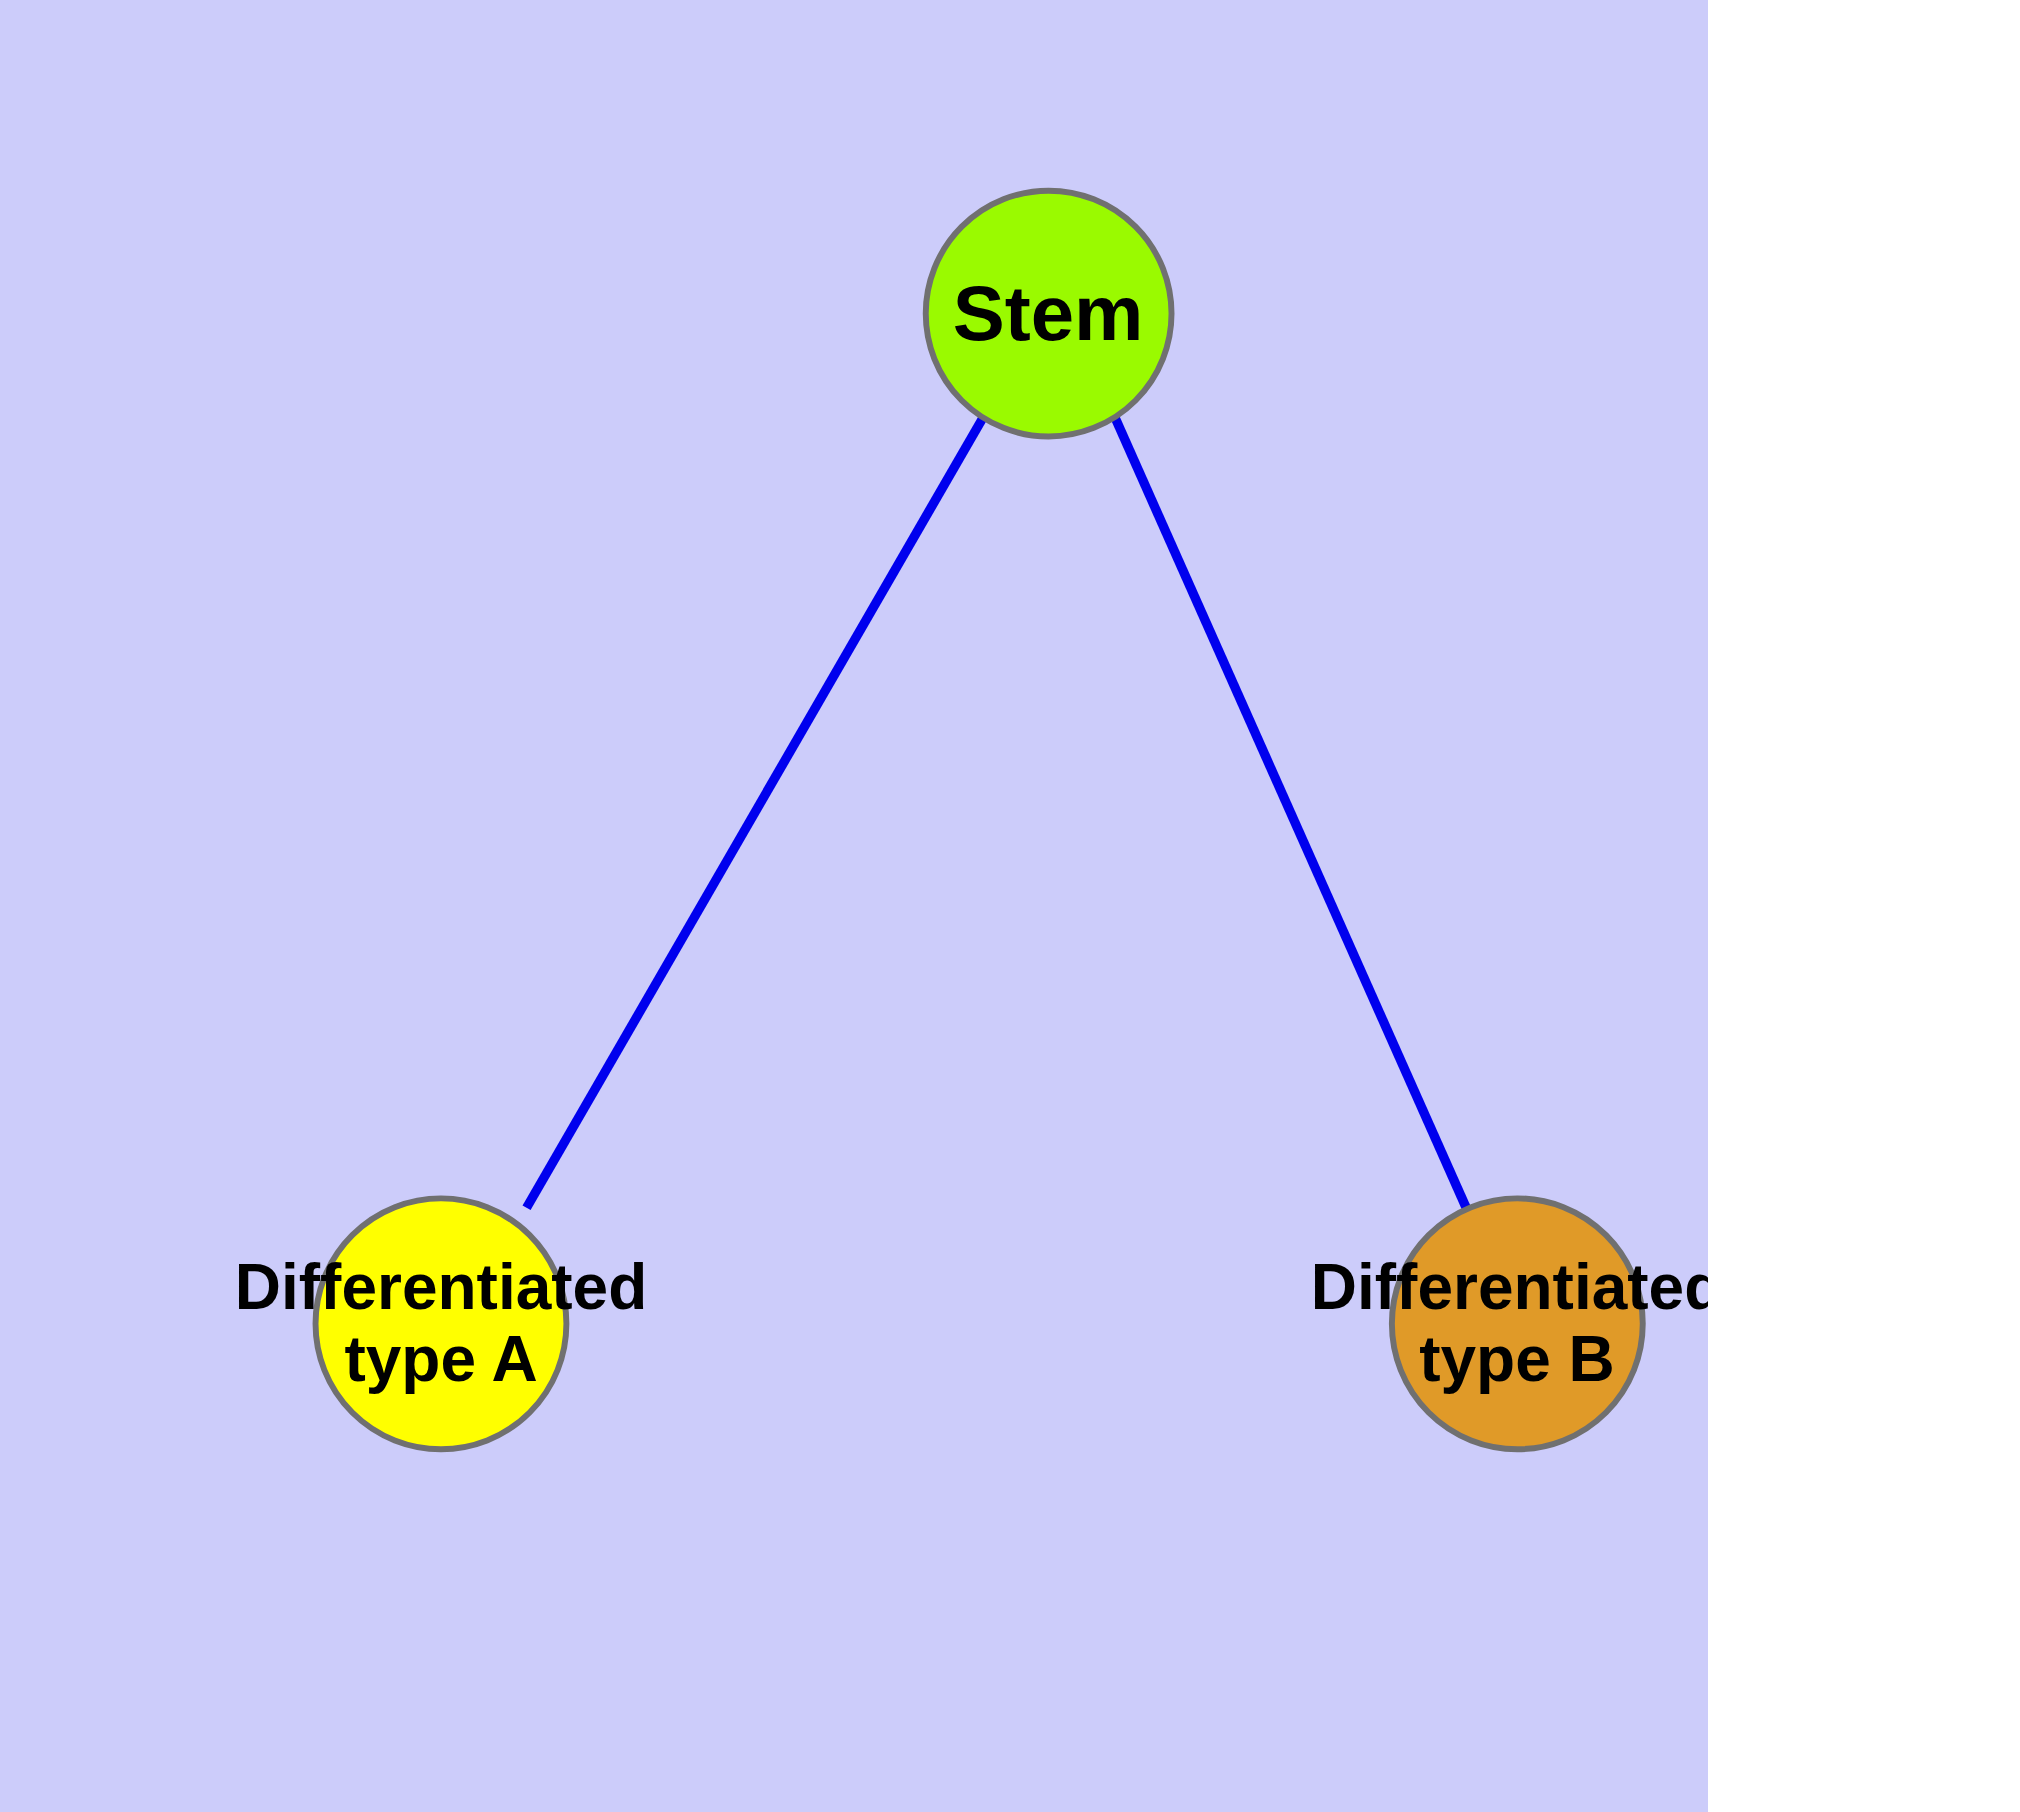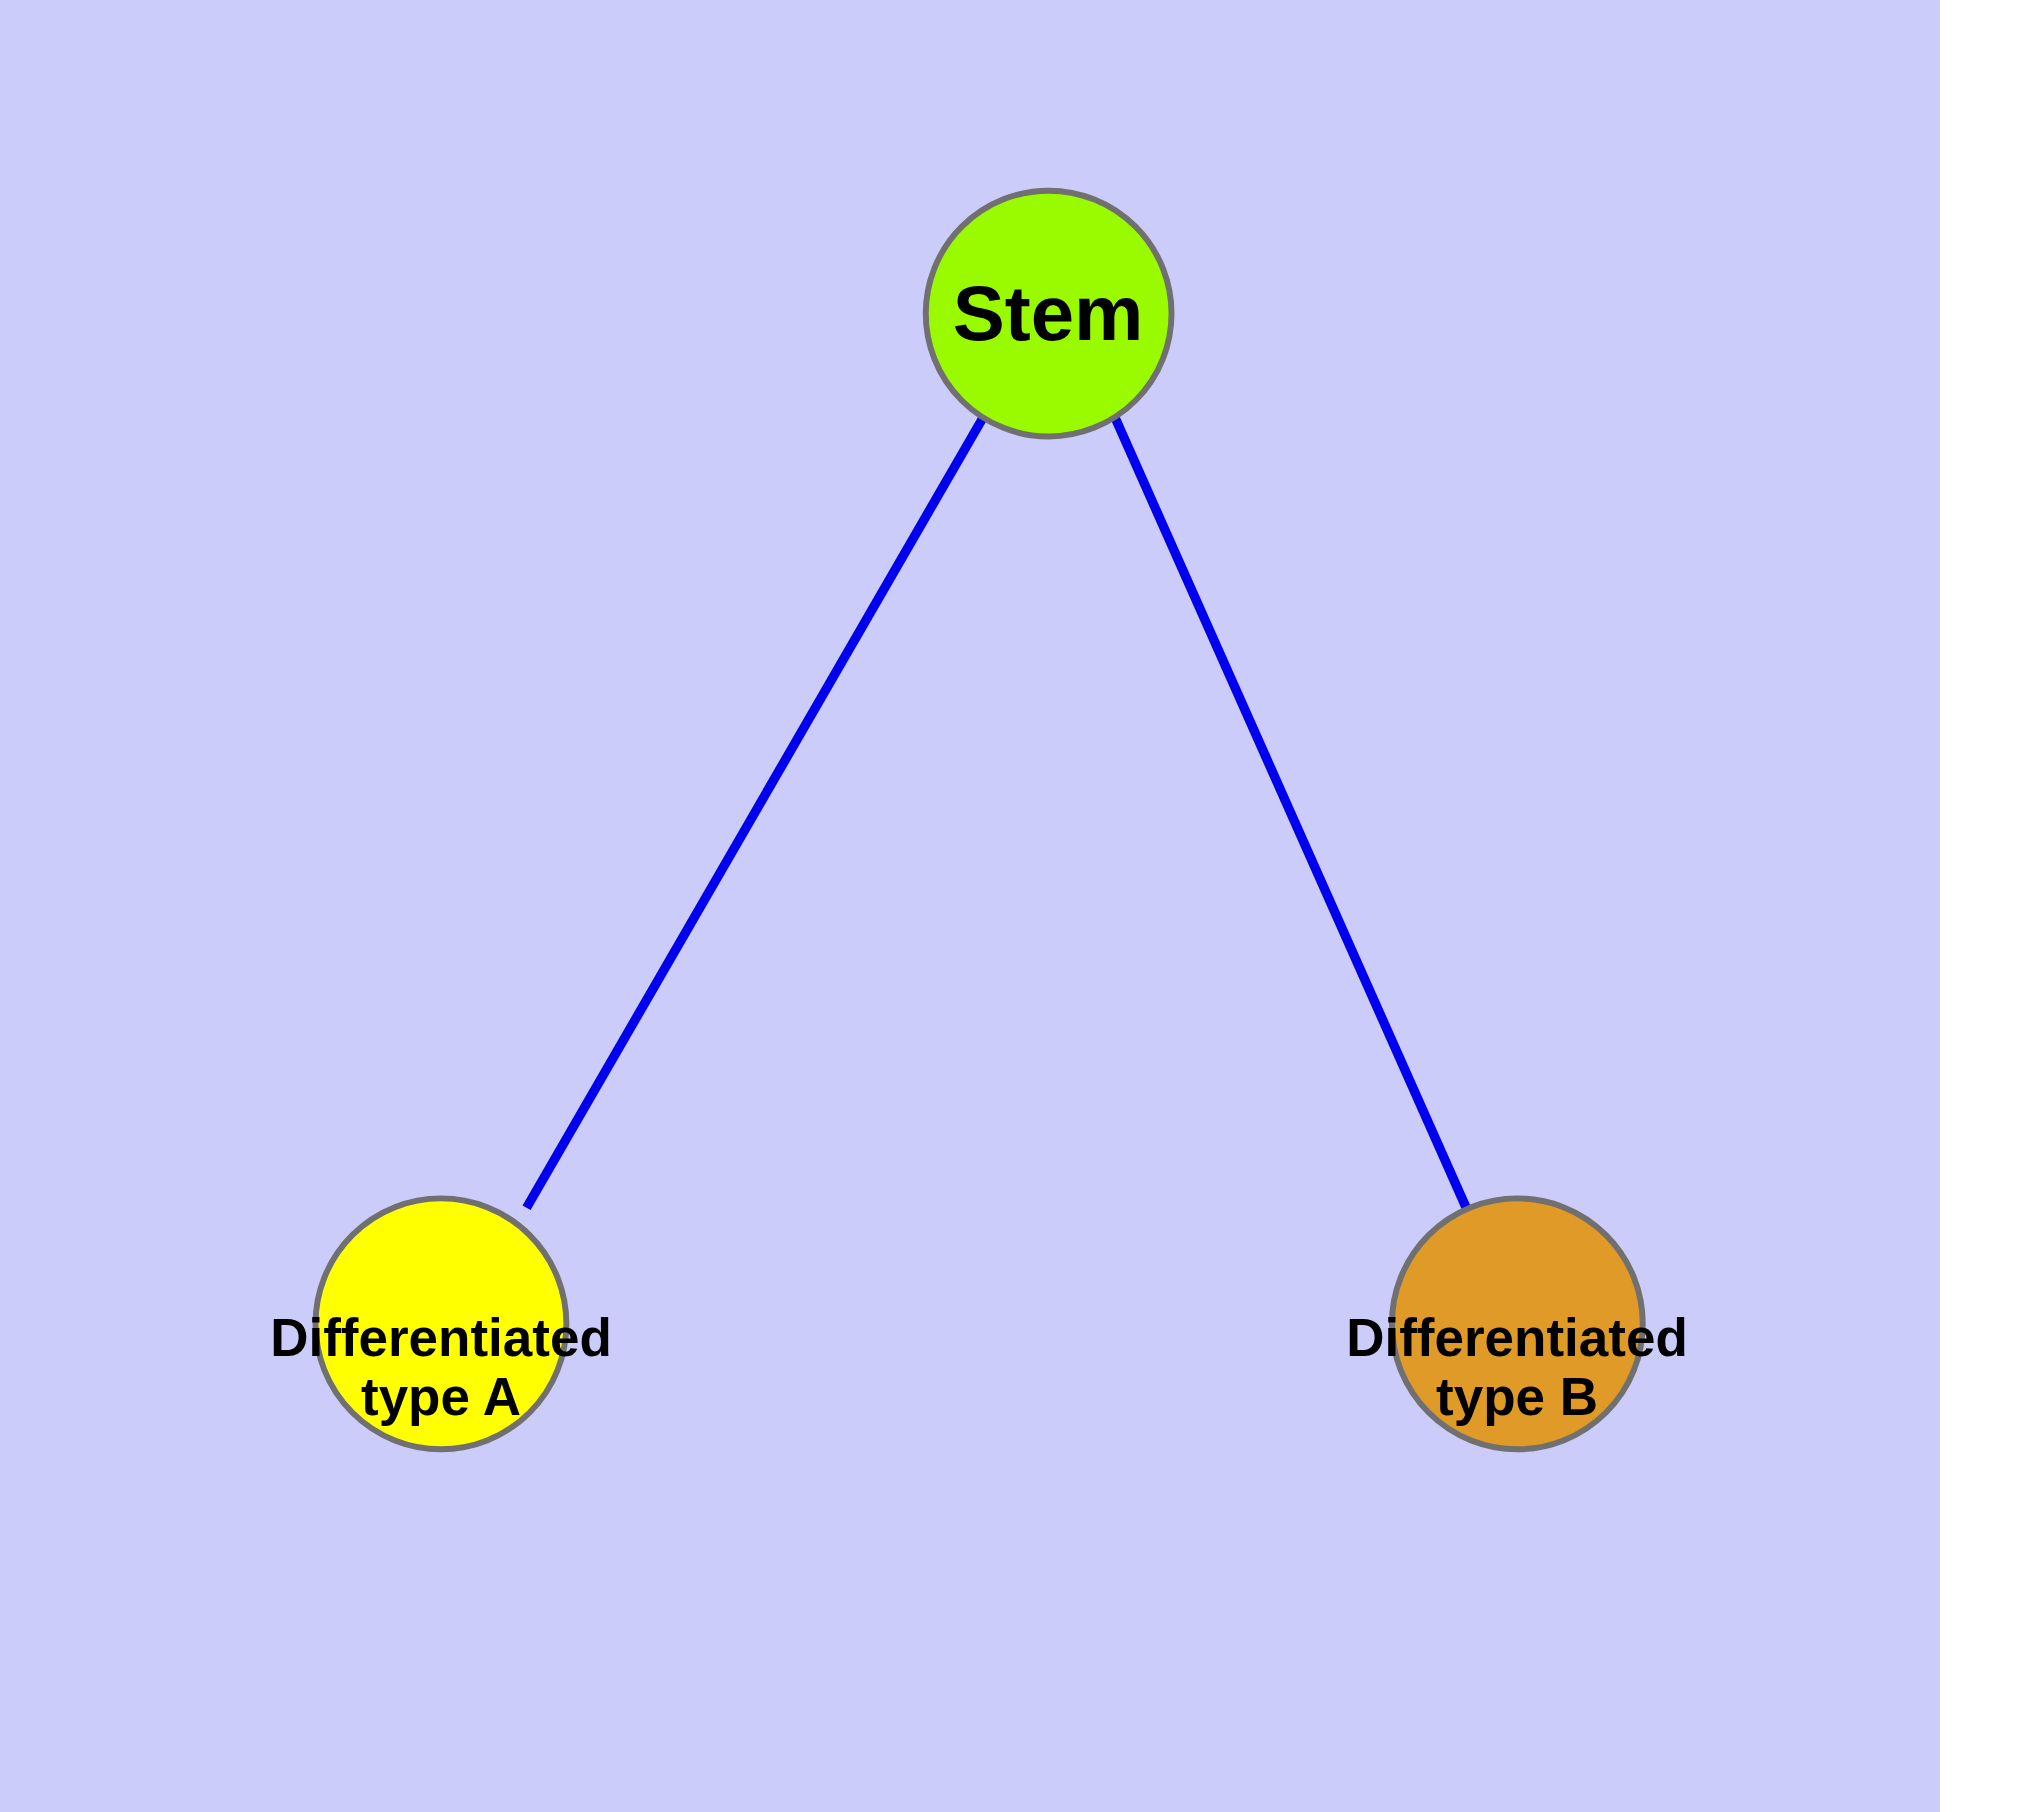--- a/index.html
+++ b/index.html
@@ -32,31 +32,30 @@
     position: absolute;
     text-align: center;
     color: #000000;
     font-weight: bold;
     line-height: 1.12;
     white-space: pre;
     pointer-events: none;
     transform: translate(-50%, -50%);
   }
   .node-label.big {
-    font-size: 53px;
-    margin-top: 43px;
+    font-size: 64px;
   }
   .node-label.stem {
     font-size: 78px;
   }
 </style>
 </head>
 <body>
 
-<div id="canvas" style="width: 1940px; height: 1812px;">
+<div id="canvas" style="width: 1708px; height: 1812px;">
 
   <div id="bg-rect" style="width: 2021px; height: 1812px; background: rgb(204, 204, 250);"></div>
 
   <svg id="graph-svg" viewBox="0 0 2384 2138" style="width: 2021px; height: 1812px;">
     <g id="edges-layer">
       <line id="edge-0" x1="1160" y1="492" x2="621" y2="1425" stroke="#0000ee" stroke-width="11" stroke-linecap="butt"></line>
       <line id="edge-1" x1="1315" y1="492" x2="1731" y2="1428" stroke="#0000ee" stroke-width="11" stroke-linecap="butt"></line>
     </g>
     <g id="nodes-layer">
       <circle id="node-circle-0" cx="1237" cy="370" r="145" fill="#9afa00" stroke="#707070" stroke-width="7"></circle>

